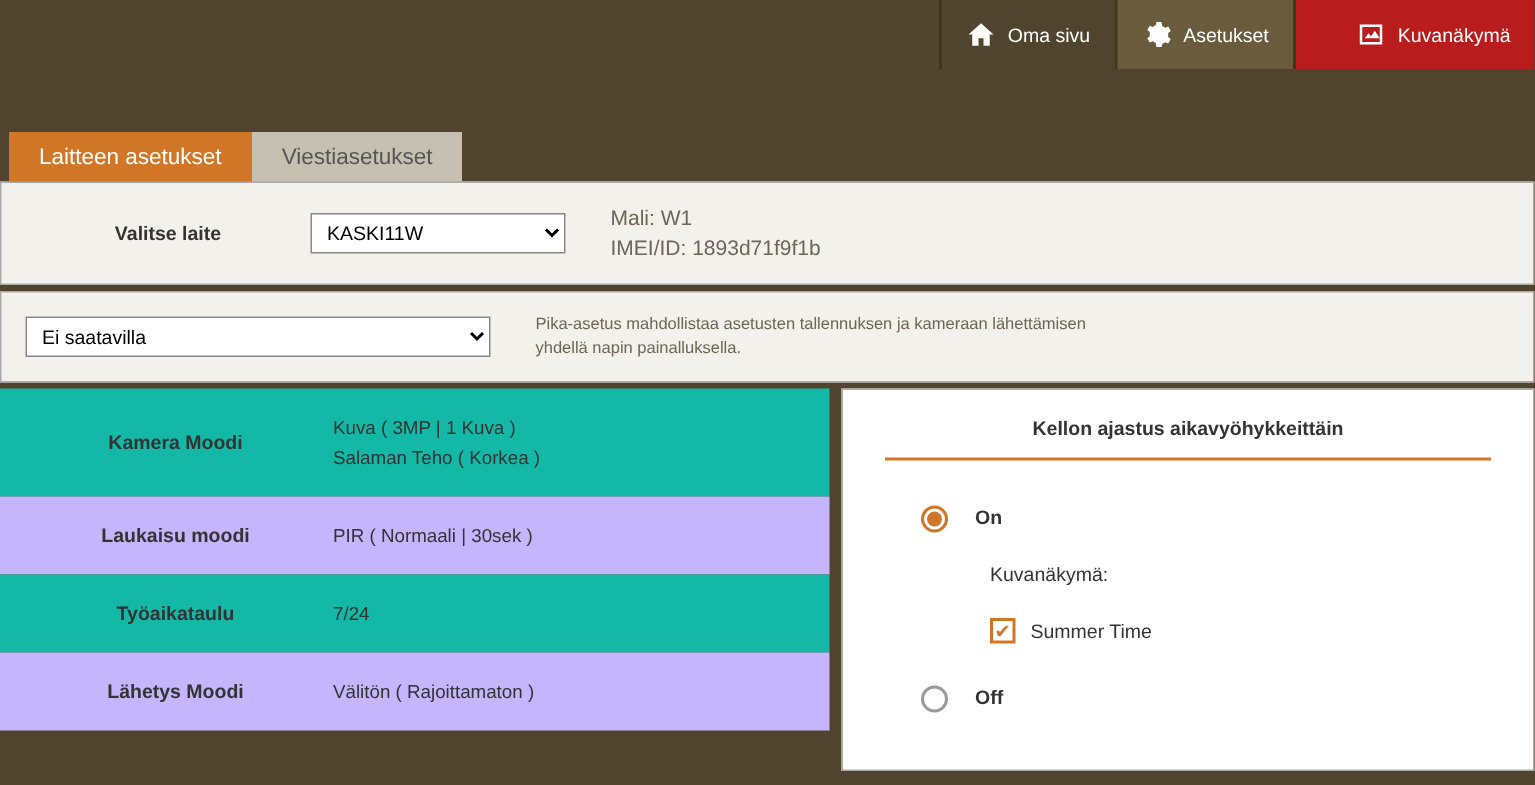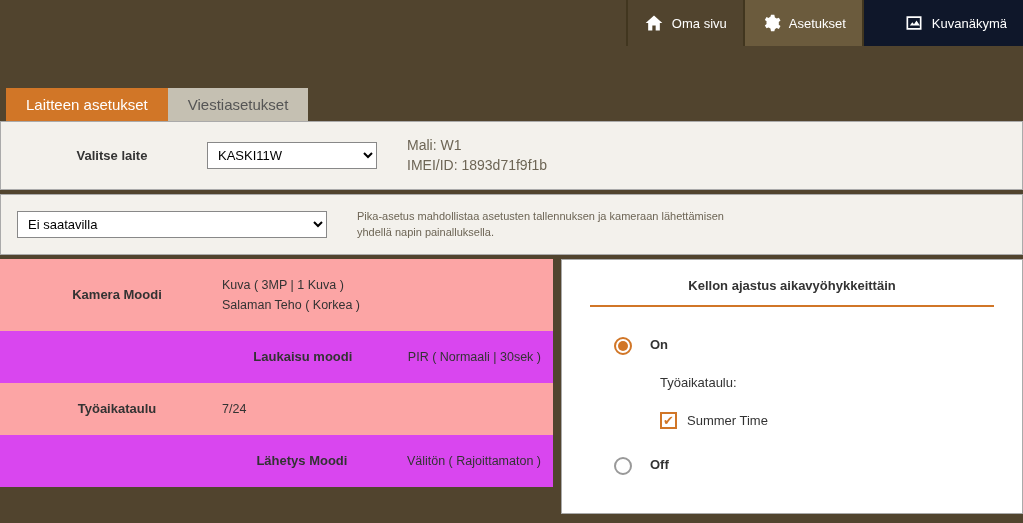--- a/index.html
+++ b/index.html
@@ -24,21 +24,21 @@
     color: #fff;
     padding: 0 16px;
     gap: 8px;
     cursor: pointer;
     border-left: 2px solid #41361f;
   }
   .topbar .nav-item.active {
     background: #6b5b3d;
   }
   .topbar .nav-item:last-child {
-    background: #0f172a;
+    background: #b91c1c;
     padding-left: 40px;
   }
   .topbar .nav-item svg { flex-shrink:0; }
   .content-wrap {
     background: #51442e;
     padding: 0;
   }
   .tabs {
     display: flex;
     margin-top: 42px;
@@ -122,22 +122,22 @@
     width: 210px;
     text-align: center;
     font-weight: bold;
     color: #333;
   }
   .settings-row .svalue {
     font-size: 12.5px;
     color: #333;
     line-height: 1.6;
   }
-  .settings-row.light { background: #fca5a5; }
-  .settings-row.dark { background: #d946ef; justify-content: flex-end; }
+  .settings-row.light { background: #14b8a6; }
+  .settings-row.dark { background: #c4b5fd; }
   .right-title {
     font-weight: bold;
     color: #333;
     text-align: center;
     margin-bottom: 12px;
   }
   .right-hr {
     border: none;
     border-top: 2px solid #d17627;
     margin-bottom: 30px;
@@ -275,21 +275,21 @@
 
     <div class="right-col">
       <div class="right-title">Kellon ajastus aikavyöhykkeittäin</div>
       <hr class="right-hr">
       <div class="radio-row">
         <div class="radio-outer">
           <div class="radio-inner"></div>
         </div>
         <div class="radio-label">On</div>
       </div>
-      <div class="indent">Työaikataulu:</div>
+      <div class="indent">Kuvanäkymä:</div>
       <div class="check-row">
         <div class="checkbox">
           <span class="checkmark">✔</span>
         </div>
         <span>Summer Time</span>
       </div>
       <div class="radio-row">
         <div class="radio-outer off"></div>
         <div class="radio-label">Off</div>
       </div>

